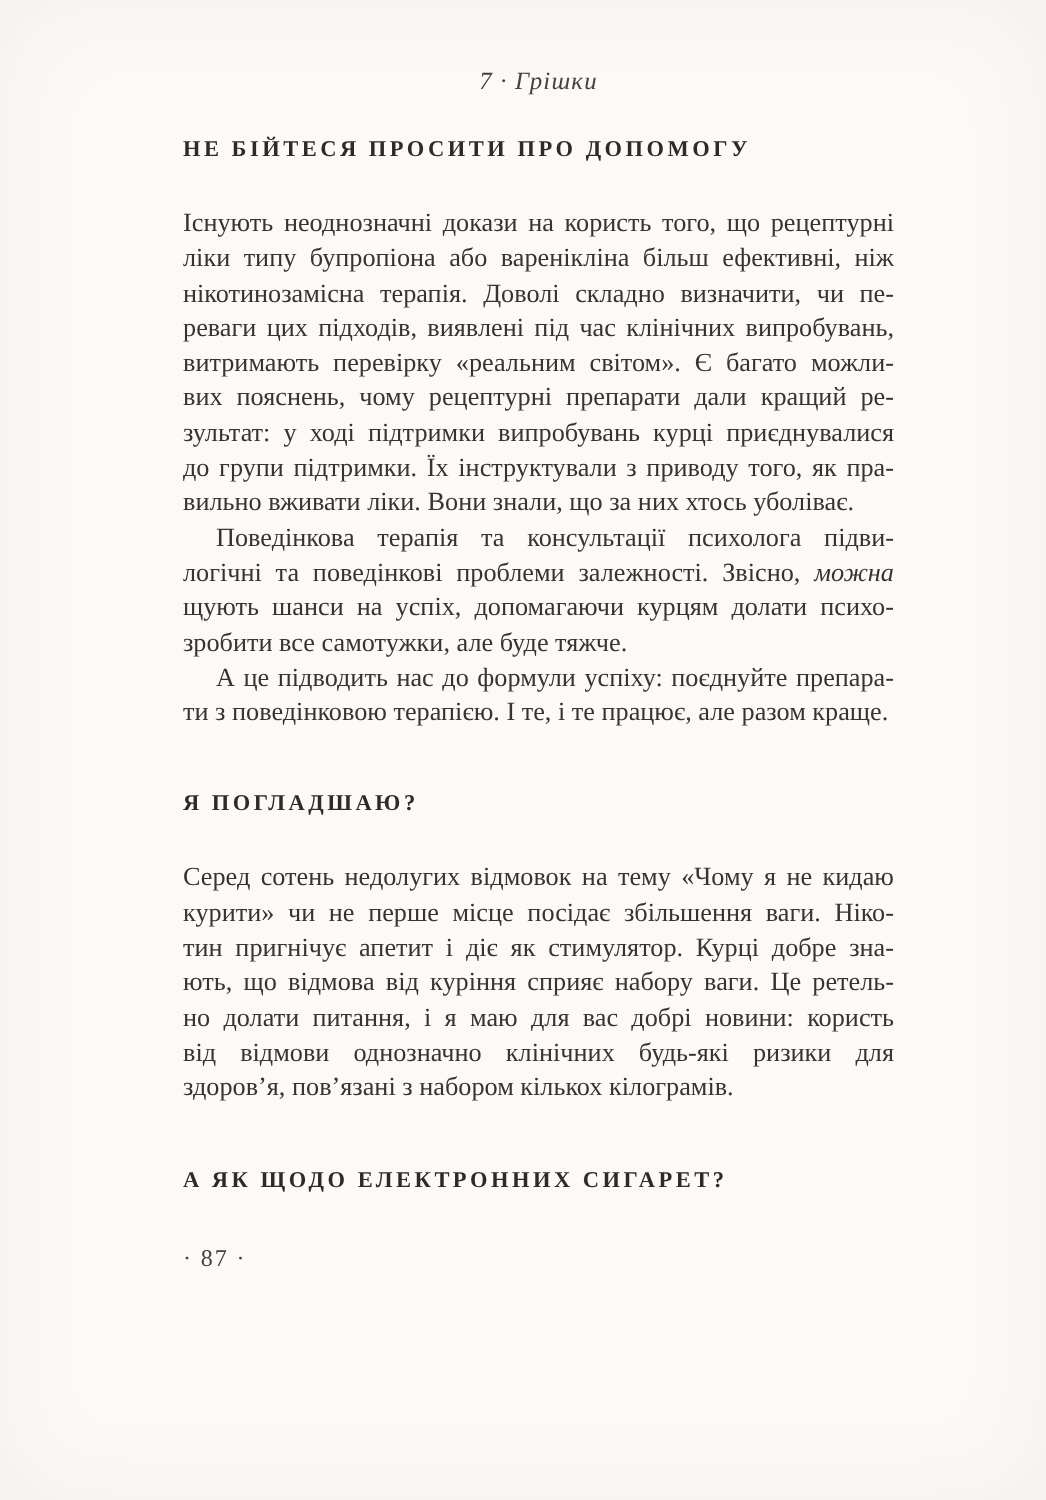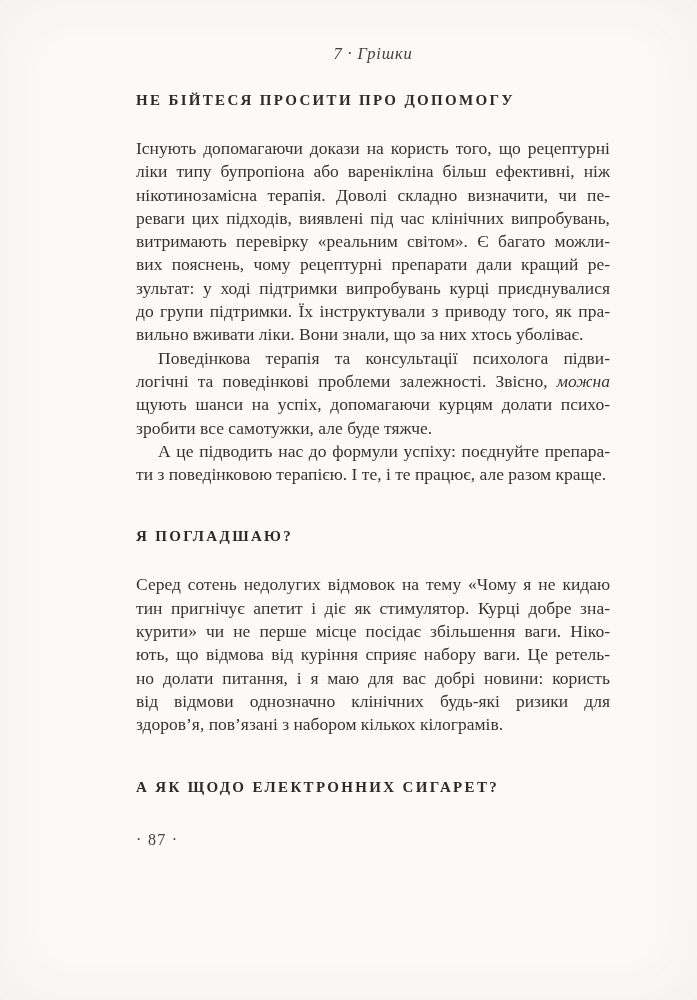--- a/index.html
+++ b/index.html
@@ -15,21 +15,21 @@
   }
   .page {
     position: relative;
     width: 697px;
     height: 1000px;
     background: #fbfaf8;
     box-shadow: inset 0 0 70px rgba(60,55,45,0.05);
   }
   .content {
     position: absolute;
-    left: 136px;
+    left: 122px;
     top: 0;
     width: 474px;
     height: 100%;
   }
   .running-header {
     margin-top: 44px;
     text-align: center;
     font-style: italic;
     font-size: 16.5px;
     line-height: 20px;
@@ -81,21 +81,21 @@
 </head>
 <body>
 
 <div class="page">
   <div class="content">
     <div class="running-header">7 · Грішки</div>
 
     <div id="sections">
         <h2 class="section-heading first">НЕ БІЙТЕСЯ ПРОСИТИ ПРО ДОПОМОГУ</h2>
         <div class="paragraph">
-          <div class="line">Існують допомагаючи докази на користь того, що рецептурні</div>
+          <div class="line">Існують неоднозначні докази на користь того, що рецептурні</div>
           <div class="line">ліки типу бупропіона або варенікліна більш ефективні, ніж</div>
           <div class="line">нікотинозамісна терапія. Доволі складно визначити, чи пе-</div>
           <div class="line">реваги цих підходів, виявлені під час клінічних випробувань,</div>
           <div class="line">витримають перевірку «реальним світом». Є багато можли-</div>
           <div class="line">вих пояснень, чому рецептурні препарати дали кращий ре-</div>
           <div class="line">зультат: у ході підтримки випробувань курці приєднувалися</div>
           <div class="line">до групи підтримки. Їх інструктували з приводу того, як пра-</div>
           <div class="line final">вильно вживати ліки. Вони знали, що за них хтось уболіває.</div>
         </div>
         <div class="paragraph">
@@ -104,22 +104,22 @@
           <div class="line">щують шанси на успіх, допомагаючи курцям долати психо-</div>
           <div class="line final">зробити все самотужки, але буде тяжче.</div>
         </div>
         <div class="paragraph">
           <div class="line indent">А це підводить нас до формули успіху: поєднуйте препара-</div>
           <div class="line final">ти з поведінковою терапією. І те, і те працює, але разом краще.</div>
         </div>
         <h2 class="section-heading">Я ПОГЛАДШАЮ?</h2>
         <div class="paragraph">
           <div class="line">Серед сотень недолугих відмовок на тему «Чому я не кидаю</div>
+          <div class="line">курити» чи не перше місце посідає збільшення ваги. Ніко-</div>
           <div class="line">тин пригнічує апетит і діє як стимулятор. Курці добре зна-</div>
-          <div class="line">курити» чи не перше місце посідає збільшення ваги. Ніко-</div>
           <div class="line">ють, що відмова від куріння сприяє набору ваги. Це ретель-</div>
           <div class="line">но долати питання, і я маю для вас добрі новини: користь</div>
           <div class="line">від відмови однозначно клінічних будь-які ризики для</div>
           <div class="line final">здоров’я, пов’язані з набором кількох кілограмів.</div>
         </div>
         <h2 class="section-heading">А ЯК ЩОДО ЕЛЕКТРОННИХ СИГАРЕТ?</h2>
       </div>
 
     <div class="page-number">· 87 ·</div>
   </div>

